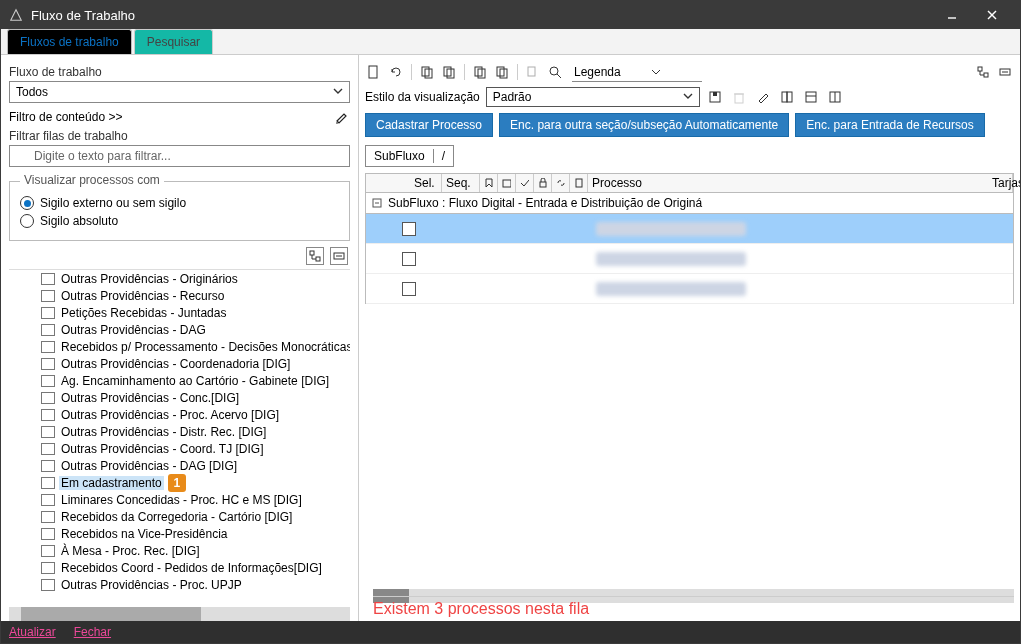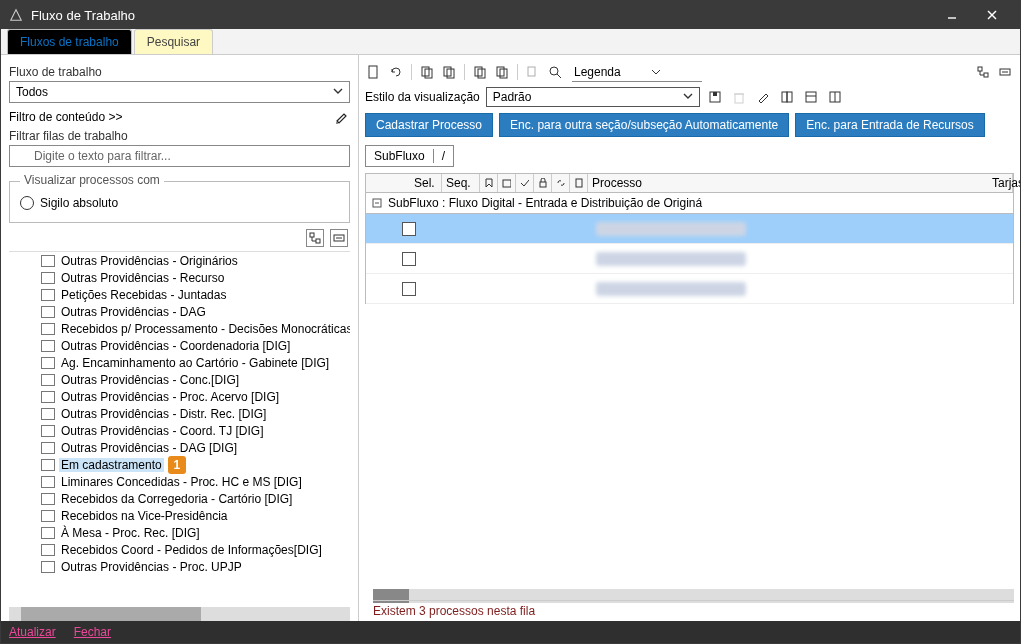--- a/index.html
+++ b/index.html
@@ -6,21 +6,21 @@
 body { background: #fff; width: 1021px; height: 644px; overflow: hidden; position: relative; border: 1px solid #3a3a3a; }
 
 
 .titlebar { background: #3a3a3a; color: #fff; height: 28px; display: flex; align-items: center; padding: 0 8px; }
 .titlebar .app-icon { width: 14px; height: 14px; margin-right: 8px; color: #ccc; }
 .titlebar .title { flex: 1; font-size: 13px; }
 .titlebar .win-btn { width: 40px; height: 28px; display: flex; align-items: center; justify-content: center; color: #fff; }
 
 
 .tabs-row { height: 26px; background: #f3f3f3; border-bottom: 1px solid #ccc; display: flex; align-items: flex-end; padding-left: 6px; }
-.tab { padding: 5px 12px; border: 1px solid #ccc; border-bottom: none; background: #fef9c3; color: #444; margin-right: 2px; border-radius: 3px 3px 0 0; }
+.tab { padding: 5px 12px; border: 1px solid #ccc; border-bottom: none; background: #14b8a6; color: #444; margin-right: 2px; border-radius: 3px 3px 0 0; }
 .tab.active { background: #000000; color: #0b72c4; border-color: #bbb; }
 
 
 .main { display: flex; height: calc(100% - 28px - 26px - 22px); }
 .sidebar { width: 358px; border-right: 1px solid #ccc; display: flex; flex-direction: column; padding: 6px 8px 0 8px; position: relative; }
 .content { flex: 1; position: relative; padding: 4px 6px 0 6px; overflow: hidden; }
 
 
 .field-label { color: #333; margin-top: 4px; }
 .combo { border: 1px solid #888; height: 22px; display: flex; align-items: center; padding: 0 6px; margin-top: 2px; background: #fff; position: relative; }
@@ -77,21 +77,21 @@
 .grid-rows { border-left:1px solid #bbb; border-right:1px solid #bbb; }
 .grid-row { height:30px; display:flex; align-items:center; padding-left:36px; border-bottom:1px solid #eee; }
 .grid-row.selected { background:#9ecffb; }
 .chk { width:14px; height:14px; border:1px solid #555; background:#fff; }
 .blur-box { width:150px; height:14px; background:#cdd5e4; border-radius:3px; filter:blur(2px); margin-left:180px; }
 
 
 .footer { position:absolute; bottom:0; left:0; right:0; height:22px; background:#2f2f2f; color:#ec4899; display:flex; align-items:center; padding:0 8px; gap:18px; }
 .footer .flink { text-decoration: underline; }
 
-.status-row { position:absolute; bottom:22px; left:372px; right:6px; font-size:12px; color:#7f1d1d; padding:3px 0; border-top:1px solid #ccc; }
+.status-row { position:absolute; bottom:22px; left:372px; right:6px; font-size:16px; color:#ef4444; padding:3px 0; border-top:1px solid #ccc; }
 .content-hscroll { position:absolute; bottom:40px; left:372px; right:6px; height:14px; background:#ddd; }
 .content-hthumb { position:absolute; left:0; width:36px; height:100%; background:#888; }
 
 .small-svg { width:14px; height:14px; }
 .icon-box { width:16px; height:16px; display:inline-flex; align-items:center; justify-content:center; }
 </style>
 </head>
 <body>
 
 <div class="titlebar">
@@ -138,20 +138,24 @@
           </svg>
         </span>
     </div>
     <div class="field-label">Filtrar filas de trabalho</div>
     <div class="text-input">
         <span>Digite o texto para filtrar...</span>
       </div>
 
     <div class="group-box">
       <span class="group-title">Visualizar processos com</span>
+      <div class="radio-row">
+        <span class="radio checked"></span>
+        <span>Sigilo externo ou sem sigilo</span>
+      </div>
       <div class="radio-row">
         <span class="radio"></span>
         <span>Sigilo absoluto</span>
       </div>
     </div>
 
     <div class="mini-toolbar">
       <div class="mini-btn">
           <svg width="12" height="12">
             <rect x="1" y="1" width="4" height="4" fill="none" stroke="#333"></rect>

